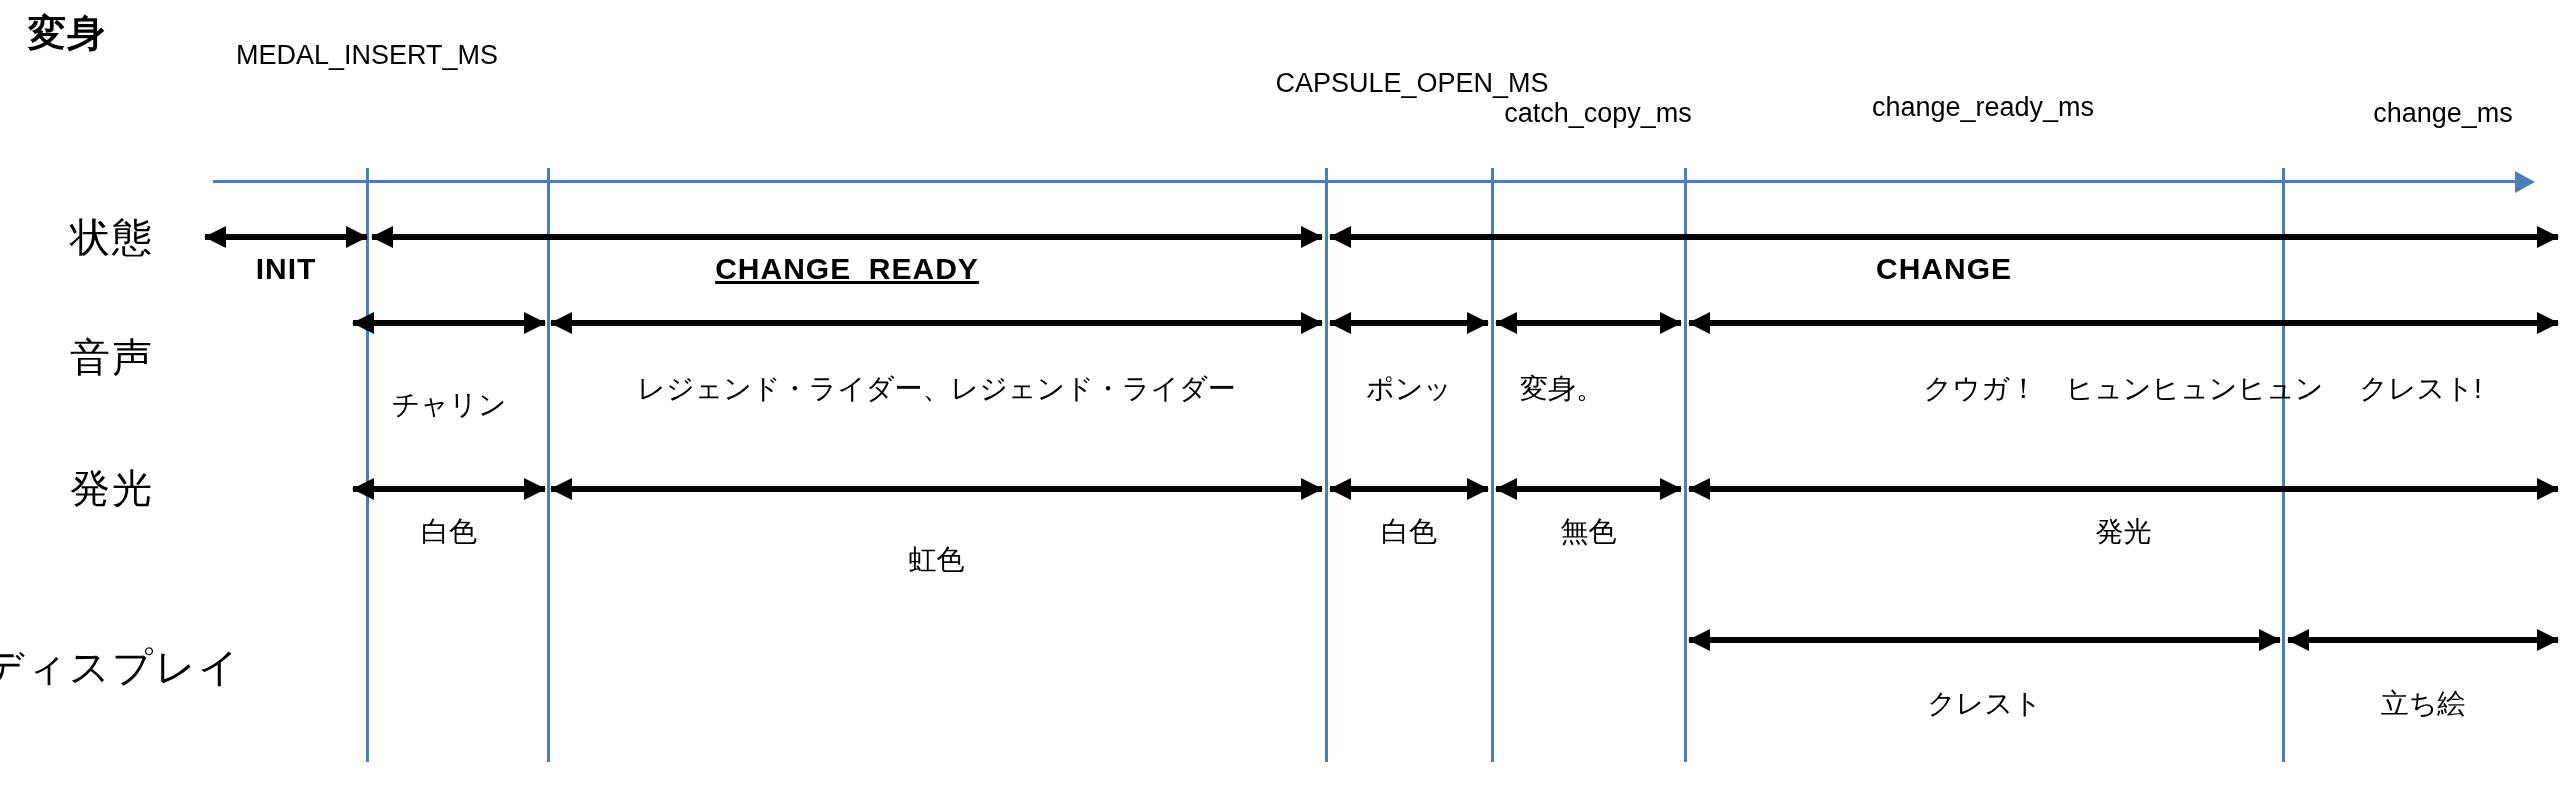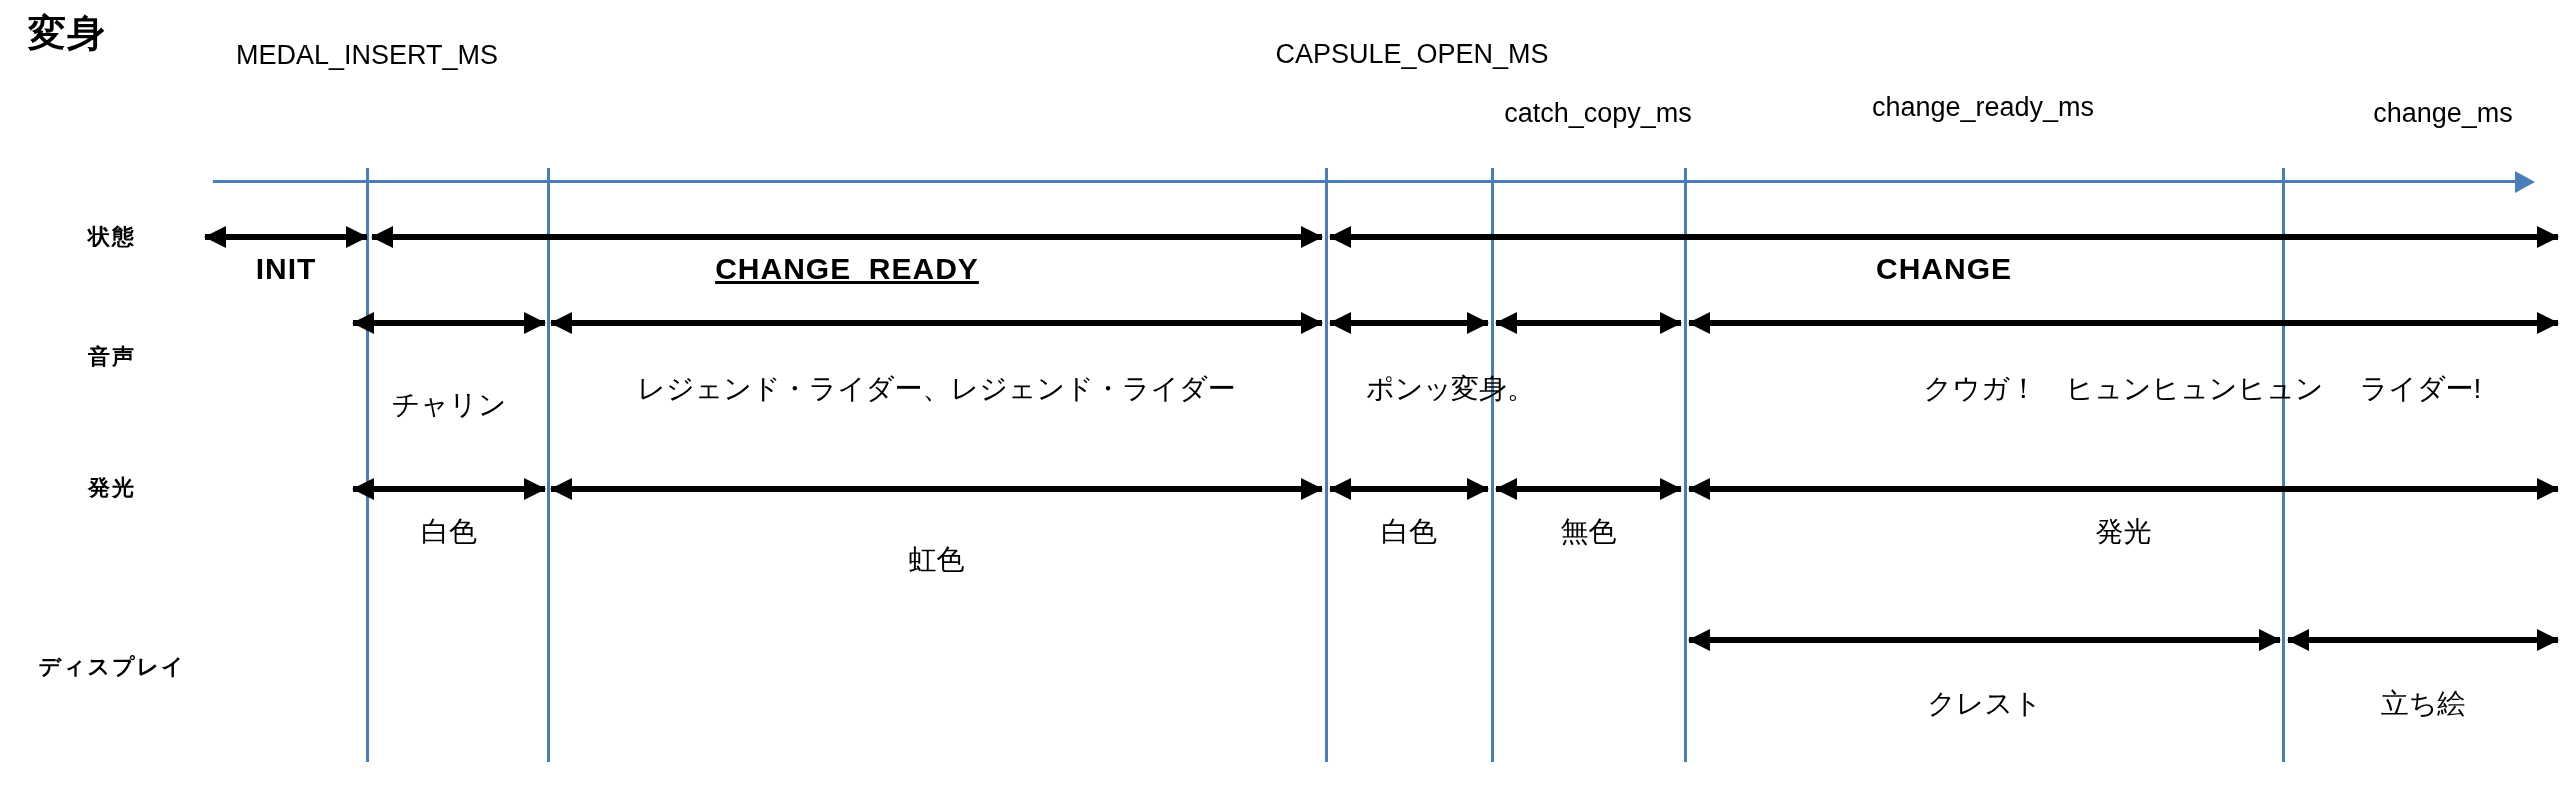--- a/index.html
+++ b/index.html
@@ -57,22 +57,22 @@
     width: 0;
     height: 0;
     border-top: 11px solid transparent;
     border-bottom: 11px solid transparent;
     border-left: 20px solid #4a7ebb;
   }
 
   
   .row-label {
     position: absolute;
-    font-size: 22px;
-    font-weight: bold;
+    font-size: 40px;
+    font-weight: normal;
     white-space: nowrap;
     transform: translate(-50%, -50%);
     letter-spacing: 2px;
   }
 
   
   .span {
     position: absolute;
     height: 0;
   }
@@ -127,21 +127,21 @@
       <div class="vline" style="left: 1491px; top: 168px; height: 594px;"></div>
       <div class="vline" style="left: 1684px; top: 168px; height: 594px;"></div>
       <div class="vline" style="left: 2282px; top: 168px; height: 594px;"></div>
     </div>
   <div id="layer-axis">
       <div class="axis-line" style="left: 213px; top: 180px; width: 2302px;"></div>
       <div class="axis-head" style="left: 2515px; top: 171px;"></div>
     </div>
   <div id="layer-markers">
       <div class="marker-label" style="left: 367px; top: 40px;">MEDAL_INSERT_MS</div>
-      <div class="marker-label" style="left: 1412px; top: 39px;">CAPSULE_OPEN_MS</div>
+      <div class="marker-label" style="left: 1412px; top: 68px;">CAPSULE_OPEN_MS</div>
       <div class="marker-label" style="left: 1598px; top: 98px;">catch_copy_ms</div>
       <div class="marker-label" style="left: 1983px; top: 92px;">change_ready_ms</div>
       <div class="marker-label" style="left: 2443px; top: 98px;">change_ms</div>
     </div>
   <div id="layer-rows">
       <div class="row-label" style="left: 112px; top: 237px;">状態</div>
       <div class="span" style="left: 205px; top: 237px; width: 162px;">
         <div class="shaft"></div>
         <div class="head left"></div>
         <div class="head right"></div>
@@ -176,28 +176,28 @@
         <div class="shaft"></div>
         <div class="head left"></div>
         <div class="head right"></div>
       </div>
       <div class="span-caption" style="left: 1409px; top: 370px;">ポンッ</div>
       <div class="span" style="left: 1496px; top: 323px; width: 185px;">
         <div class="shaft"></div>
         <div class="head left"></div>
         <div class="head right"></div>
       </div>
-      <div class="span-caption" style="left: 1493px; top: 370px;">変身。</div>
+      <div class="span-caption" style="left: 1562px; top: 370px;">変身。</div>
       <div class="span" style="left: 1689px; top: 323px; width: 869px;">
         <div class="shaft"></div>
         <div class="head left"></div>
         <div class="head right"></div>
       </div>
       <div class="span-caption" style="left: 2123.5px; top: 370px;">クウガ！　ヒュンヒュンヒュン</div>
-      <div class="span-caption" style="left: 2420.5px; top: 370px;">ライダー!</div>
+      <div class="span-caption" style="left: 2420.5px; top: 370px;">クレスト!</div>
       <div class="row-label" style="left: 112px; top: 488px;">発光</div>
       <div class="span" style="left: 353px; top: 489px; width: 192px;">
         <div class="shaft"></div>
         <div class="head left"></div>
         <div class="head right"></div>
       </div>
       <div class="span-caption" style="left: 449px; top: 513px;">白色</div>
       <div class="span" style="left: 551px; top: 489px; width: 771px;">
         <div class="shaft"></div>
         <div class="head left"></div>

